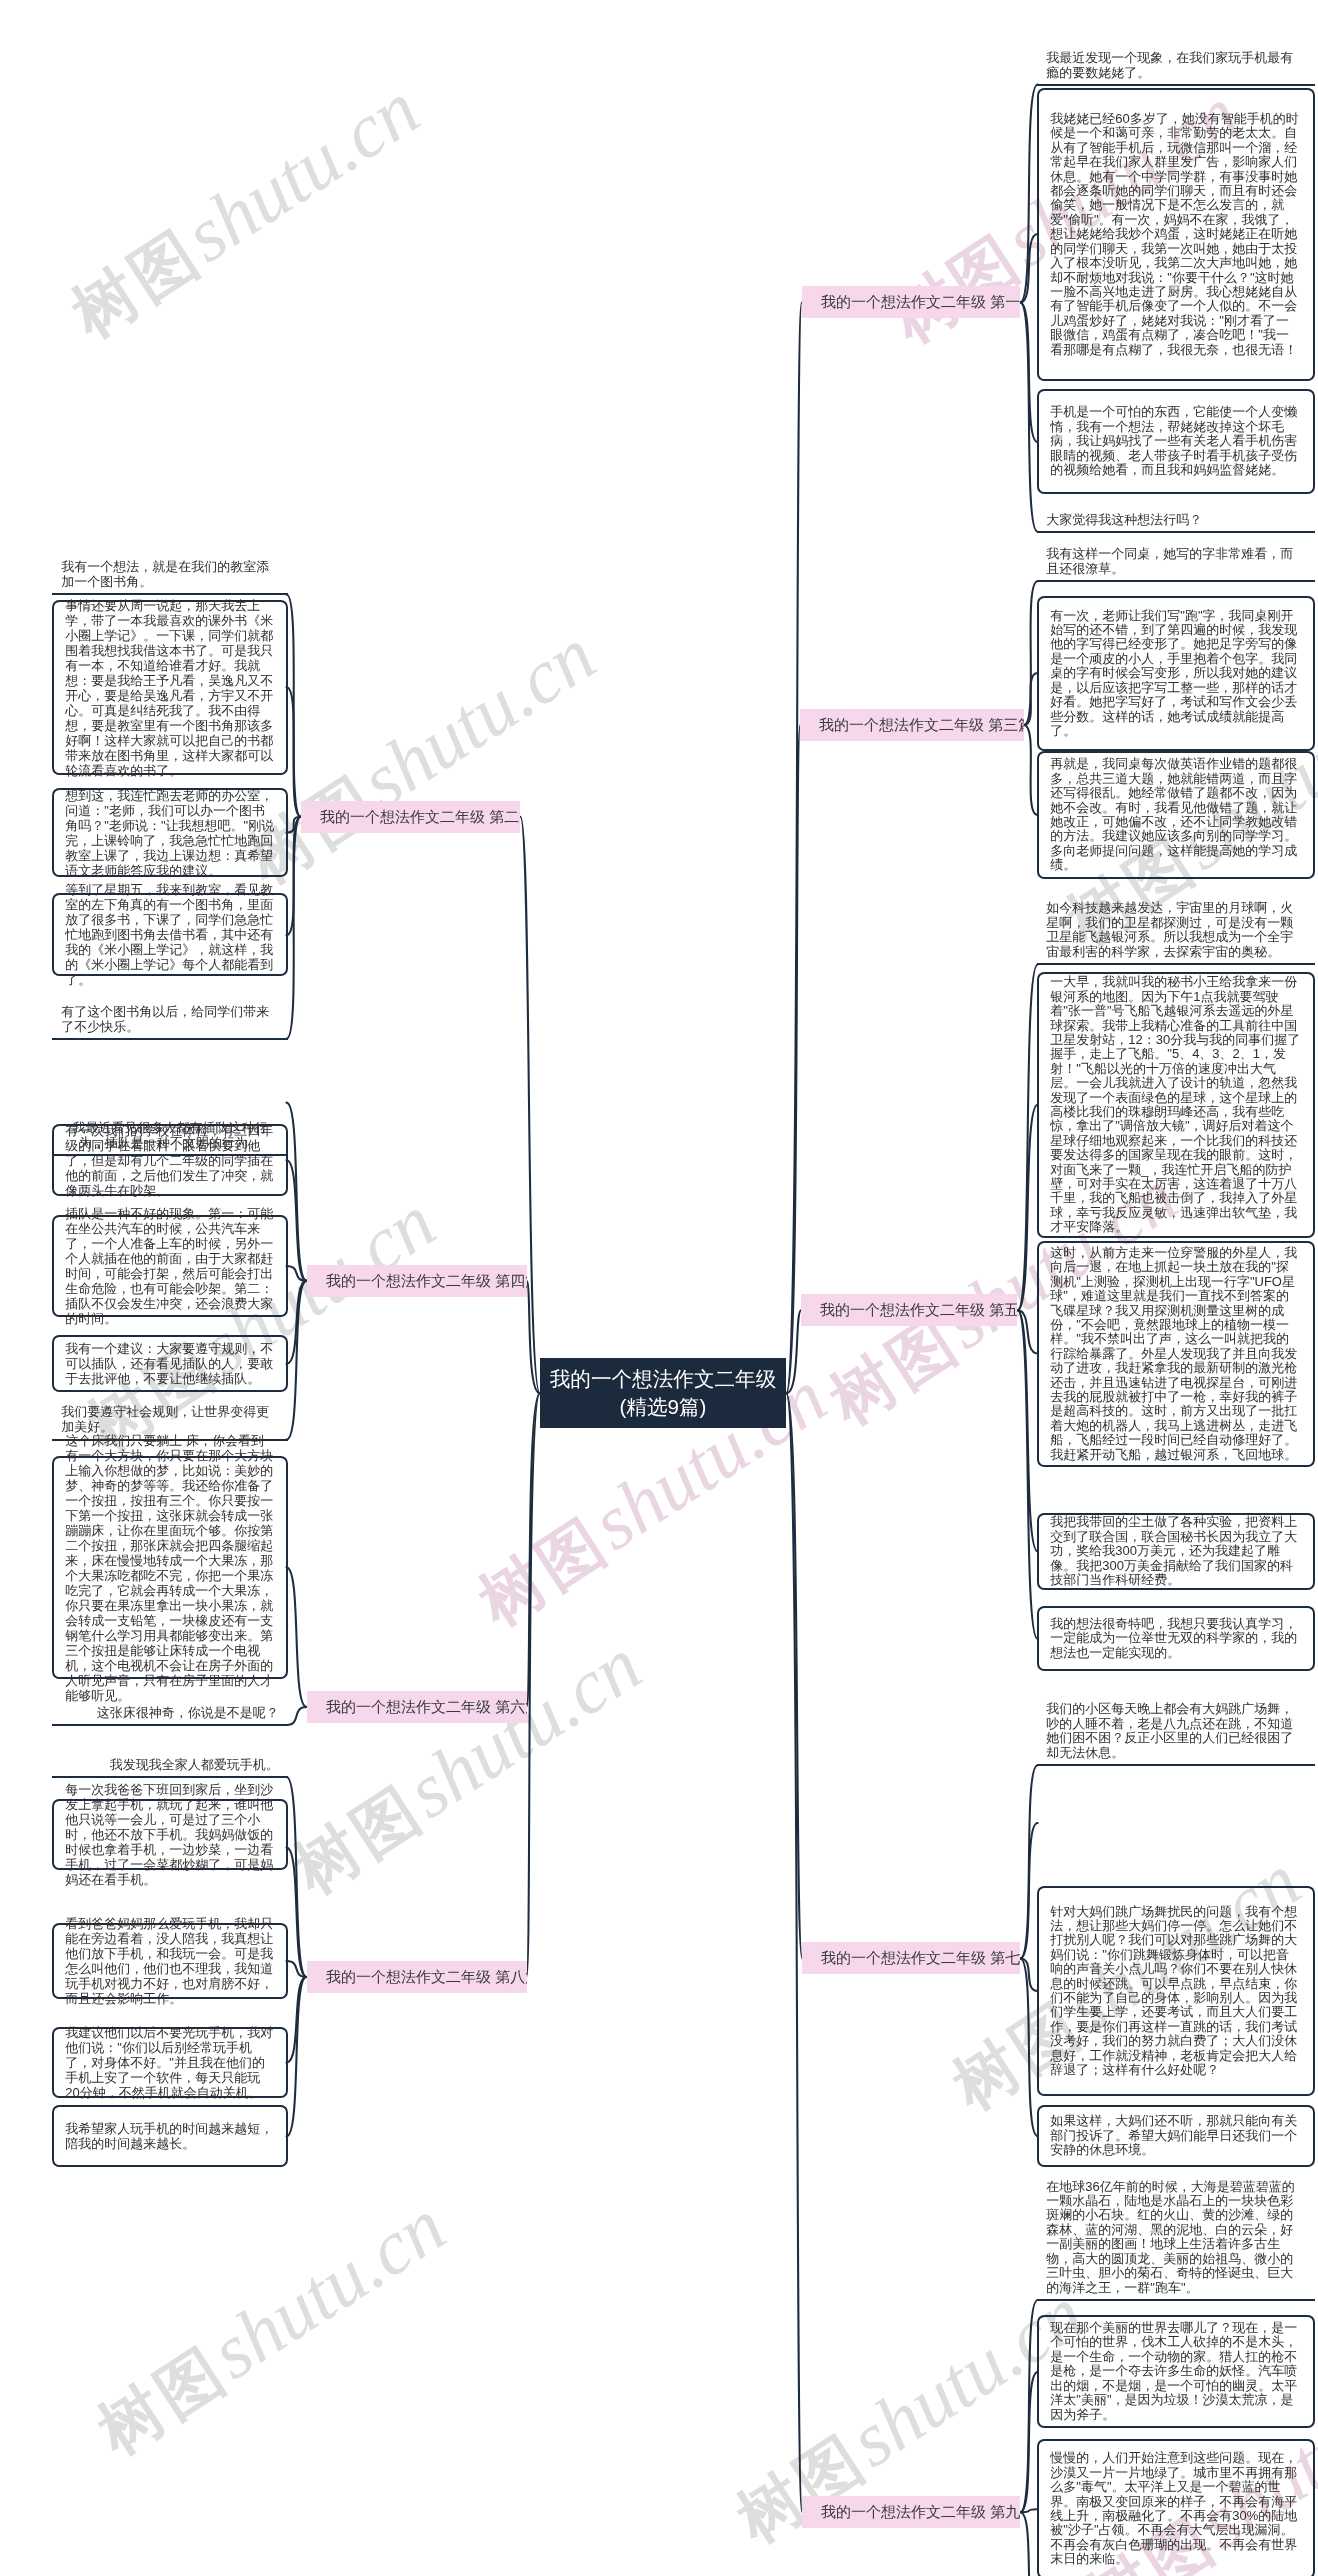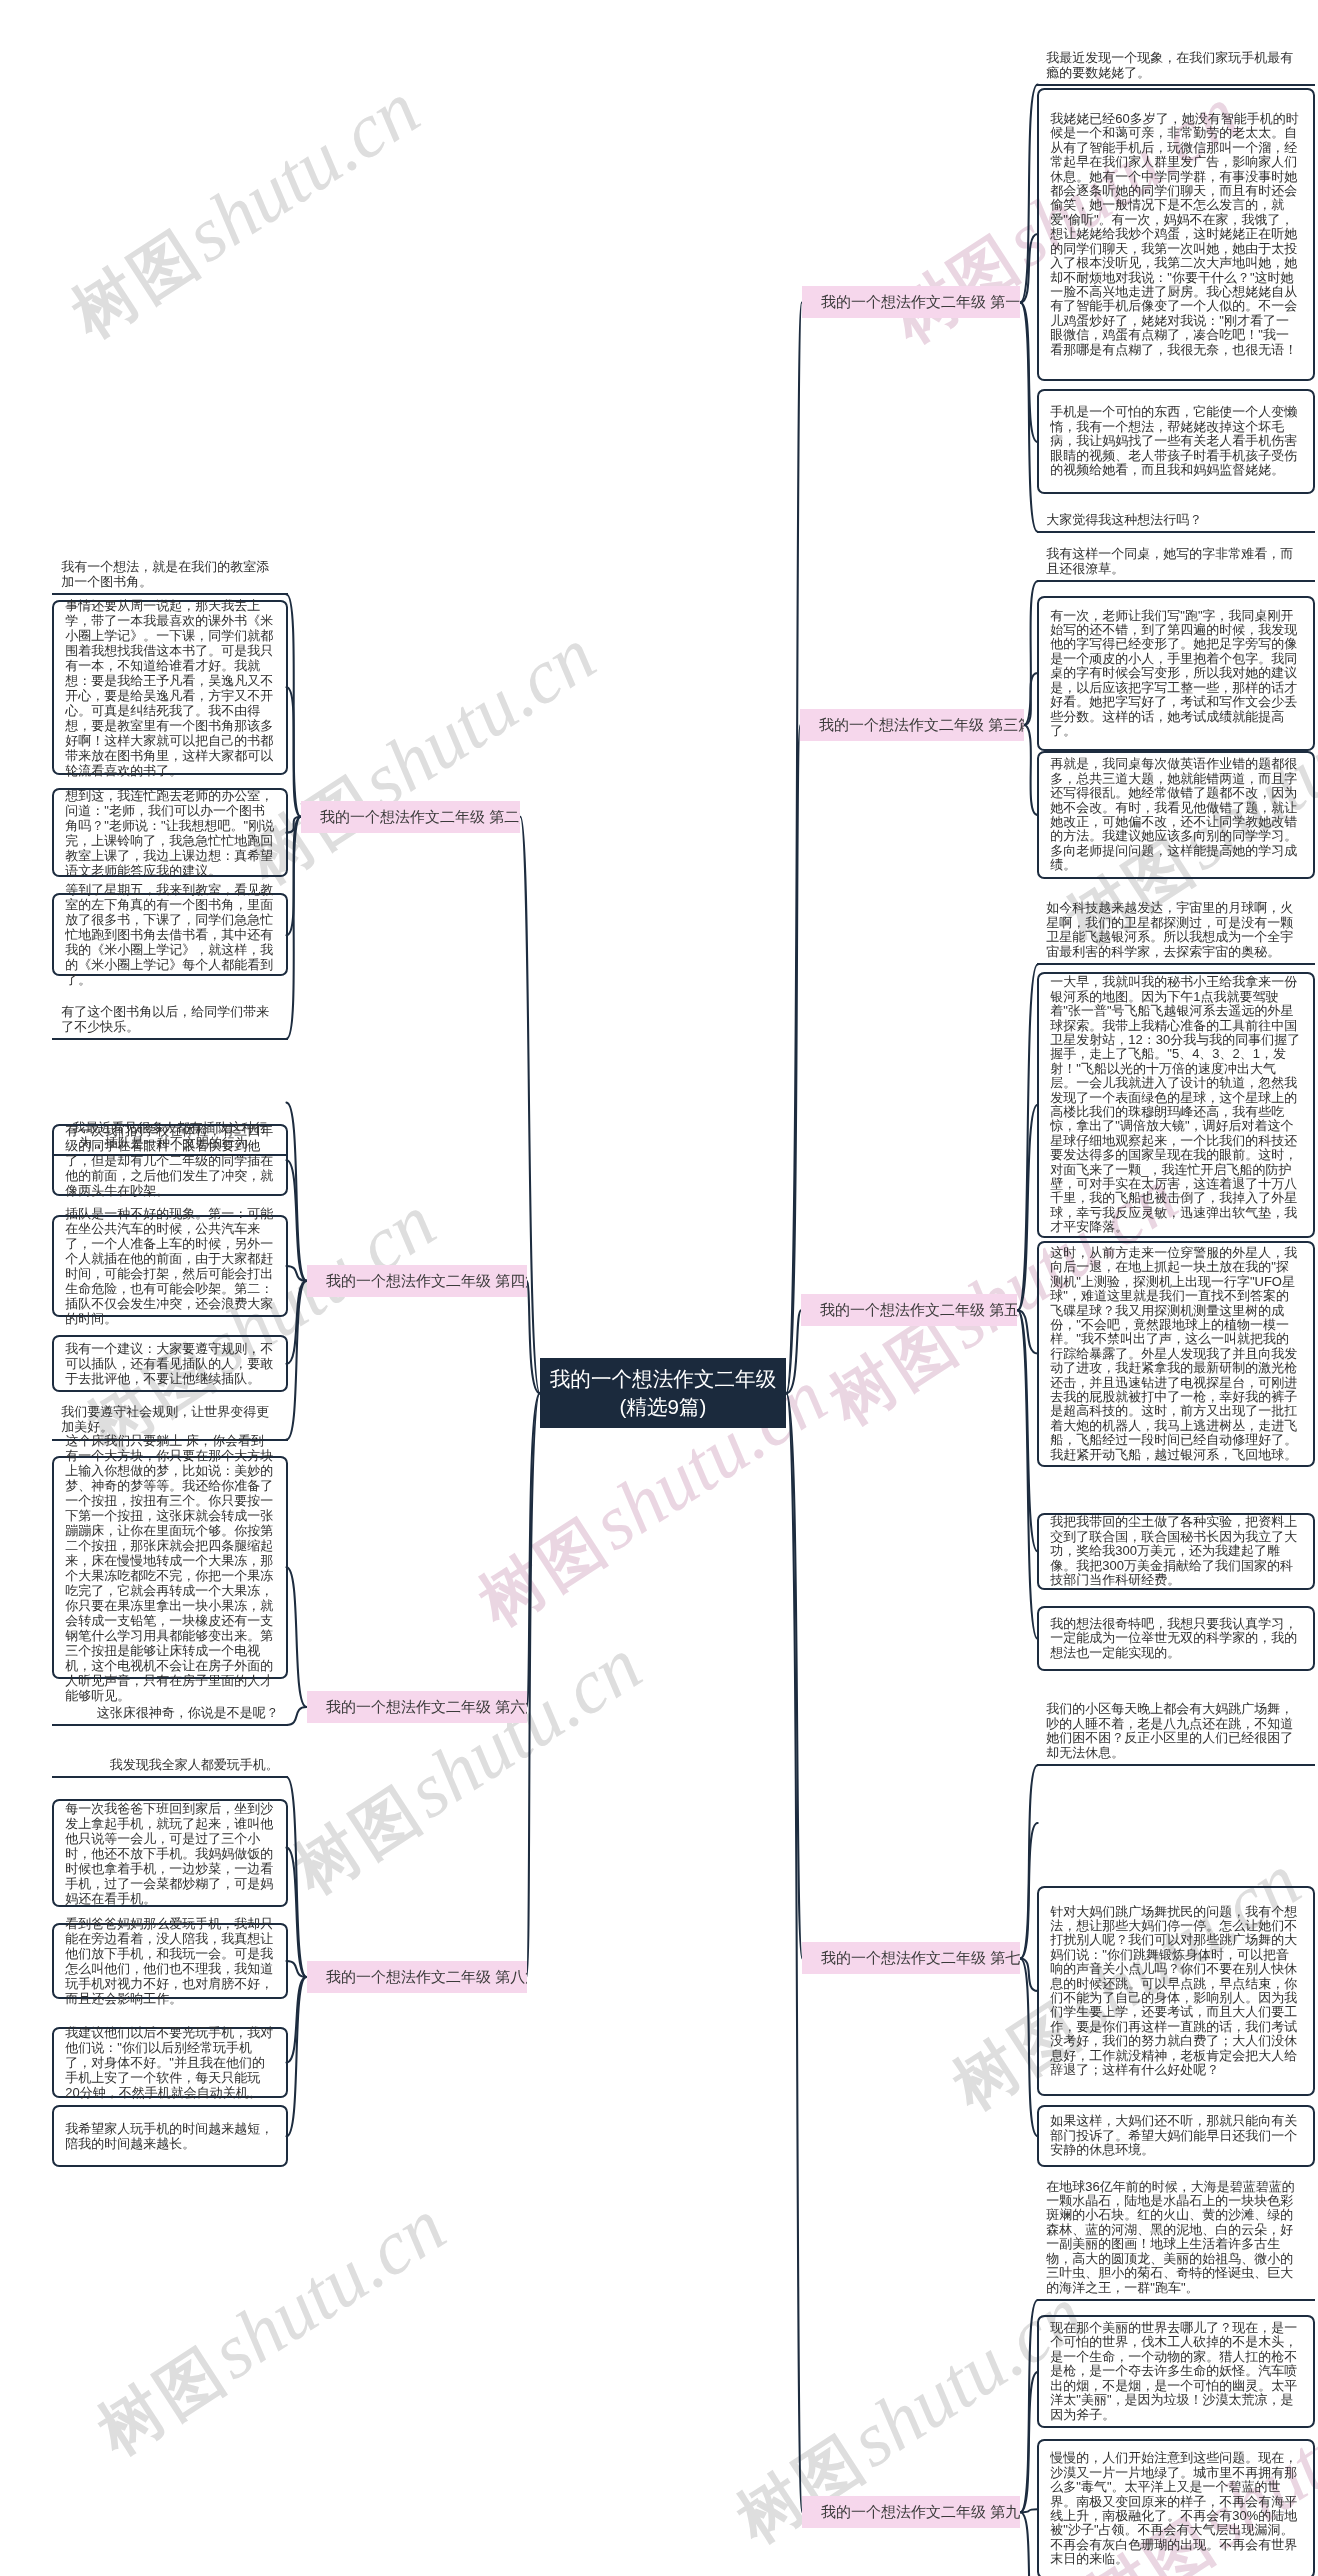--- a/index.html
+++ b/index.html
@@ -179,21 +179,21 @@
     </div>
     <div class="node box R" style="left: 1037px; top: 1886px; width: 278px; height: 210px;">
       <div class="txt">针对大妈们跳广场舞扰民的问题，我有个想法，想让那些大妈们停一停。怎么让她们不打扰别人呢？我们可以对那些跳广场舞的大妈们说："你们跳舞锻炼身体时，可以把音响的声音关小点儿吗？你们不要在别人快休息的时候还跳。可以早点跳，早点结束，你们不能为了自己的身体，影响别人。因为我们学生要上学，还要考试，而且大人们要工作，要是你们再这样一直跳的话，我们考试没考好，我们的努力就白费了；大人们没休息好，工作就没精神，老板肯定会把大人给辞退了；这样有什么好处呢？</div>
     </div>
     <div class="node box R" style="left: 1037px; top: 2105px; width: 278px; height: 62px;">
       <div class="txt">如果这样，大妈们还不听，那就只能向有关部门投诉了。希望大妈们能早日还我们一个安静的休息环境。</div>
     </div>
     <div class="node line L ar" style="left: 52px; top: 1756px; width: 236px; height: 21.6px;">
       <div class="txt">我发现我全家人都爱玩手机。</div>
     </div>
-    <div class="node box L" style="left: 52px; top: 1799px; width: 236px; height: 108px;">
+    <div class="node box L" style="left: 52px; top: 1799px; width: 236px; height: 71px;">
       <div class="txt">每一次我爸爸下班回到家后，坐到沙发上拿起手机，就玩了起来，谁叫他他只说等一会儿，可是过了三个小时，他还不放下手机。我妈妈做饭的时候也拿着手机，一边炒菜，一边看手机，过了一会菜都炒糊了，可是妈妈还在看手机。</div>
     </div>
     <div class="node box L" style="left: 52px; top: 1923px; width: 236px; height: 76px;">
       <div class="txt">看到爸爸妈妈那么爱玩手机，我却只能在旁边看着，没人陪我，我真想让他们放下手机，和我玩一会。可是我怎么叫他们，他们也不理我，我知道玩手机对视力不好，也对肩膀不好，而且还会影响工作。</div>
     </div>
     <div class="node box L" style="left: 52px; top: 2027px; width: 236px; height: 71px;">
       <div class="txt">我建议他们以后不要光玩手机，我对他们说："你们以后别经常玩手机了，对身体不好。"并且我在他们的手机上安了一个软件，每天只能玩20分钟，不然手机就会自动关机。</div>
     </div>
     <div class="node box L" style="left: 52px; top: 2105px; width: 236px; height: 62px;">
       <div class="txt">我希望家人玩手机的时间越来越短，陪我的时间越来越长。</div>

